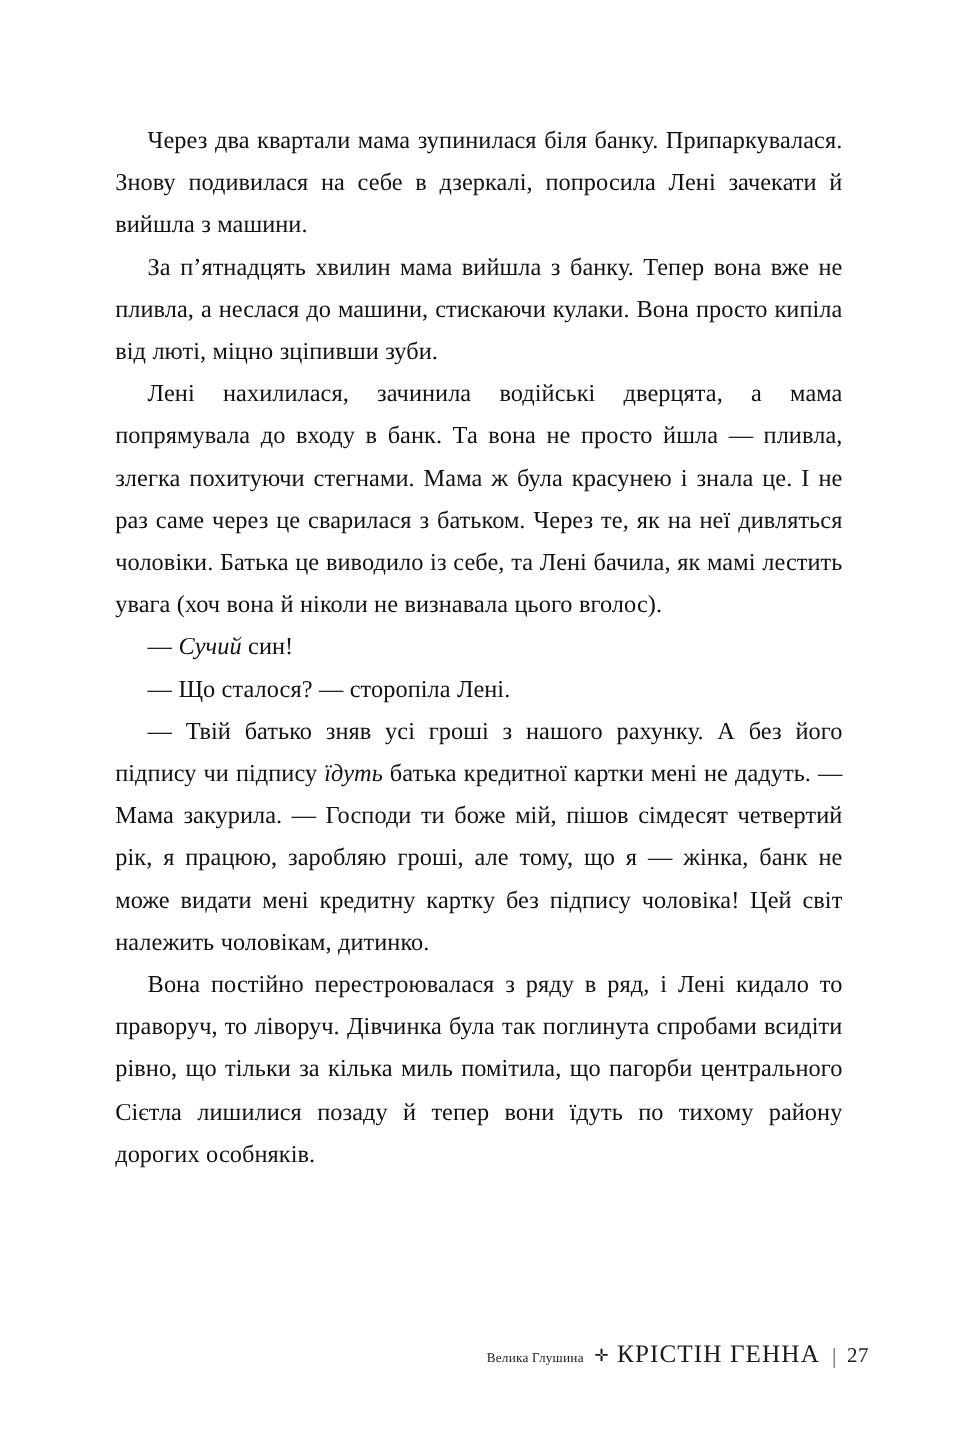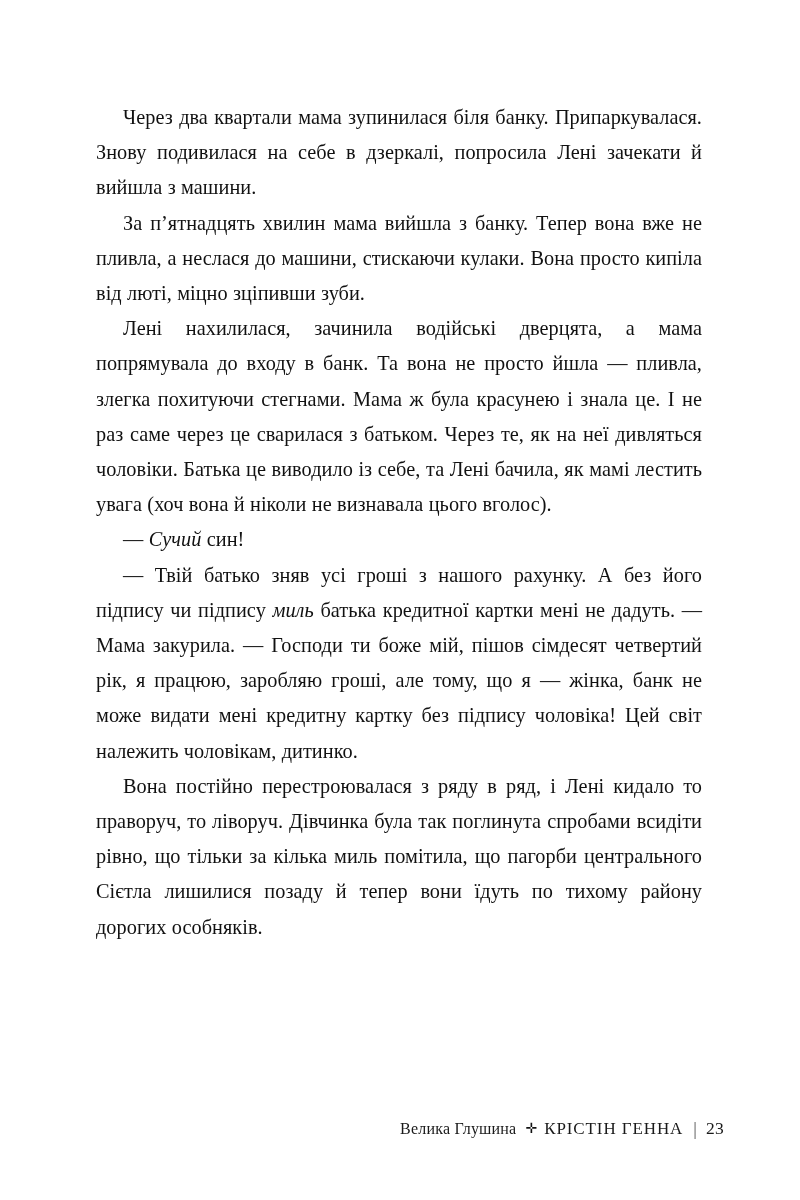--- a/index.html
+++ b/index.html
@@ -67,33 +67,33 @@
     left: 96px;
     top: 1117px;
     width: 628px;
     text-align: right;
     font-size: 16.2px;
     line-height: 22px;
     color: #1a1a1a;
     white-space: nowrap;
   }
   .footer .book-title {
-    font-size: 16px;
+    font-size: 11px;
     letter-spacing: 0.2px;
   }
   .footer .ornament {
     display: inline-block;
     margin: 0 7px 0 9px;
     font-size: 14px;
     position: relative;
     top: -1px;
     color: #111111;
   }
   .footer .author {
-    font-size: 17px;
+    font-size: 21px;
     letter-spacing: 0.9px;
   }
   .footer .sep {
     display: inline-block;
     margin: 0 9px 0 10px;
     color: #555555;
     font-size: 18px;
     position: relative;
     top: 1px;
   }
@@ -112,25 +112,26 @@
     <p class="para">Через два квартали мама зупинилася біля банку. Припаркувалася. Знову подивилася на себе в дзеркалі, попросила Лені зачекати й вийшла з машини.</p>
 
     <p class="para">За п’ятнадцять хвилин мама вийшла з банку. Тепер вона вже не пливла, а неслася до машини, стискаючи кулаки. Вона просто кипіла від люті, міцно зціпивши зуби.</p>
 
     <p class="para">Лені нахилилася, зачинила водійські дверцята, а мама попрямувала до входу в банк. Та вона не просто йшла — пливла, злегка похитуючи стегнами. Мама ж була красунею і знала це. І не раз саме через це сварилася з батьком. Через те, як на неї дивляться чоловіки. Батька це виводило із себе, та Лені бачила, як мамі лестить увага (хоч вона й ніколи не визнавала цього вголос).</p>
 
 
     <p class="para dialogue">— <em class="ital">Сучий</em> син!</p>
 
 
+    <p class="para dialogue">— Що сталося? — сторопіла Лені.</p>
 
-    <p class="para dialogue">— Твій батько зняв усі гроші з нашого рахунку. А без його підпису чи підпису <em class="ital">миль</em> батька кредитної картки мені не дадуть. — Мама закурила. — Господи ти боже мій, пішов сімдесят четвертий рік, я працюю, заробляю гроші, але тому, що я — жінка, банк не може видати мені кредитну картку без підпису чоловіка! Цей світ належить чоловікам, дитинко.</p>
+    <p class="para dialogue">— Твій батько зняв усі гроші з нашого рахунку. А без його підпису чи підпису <em class="ital">їдуть</em> батька кредитної картки мені не дадуть. — Мама закурила. — Господи ти боже мій, пішов сімдесят четвертий рік, я працюю, заробляю гроші, але тому, що я — жінка, банк не може видати мені кредитну картку без підпису чоловіка! Цей світ належить чоловікам, дитинко.</p>
 
 
     <p class="para">Вона постійно перестроювалася з ряду в ряд, і Лені кидало то праворуч, то ліворуч. Дівчинка була так поглинута спробами всидіти рівно, що тільки за кілька миль помітила, що пагорби центрального Сієтла лишилися позаду й тепер вони їдуть по тихому району дорогих особняків.</p>
 
   </div>
 
   <div class="footer">
-    <span class="book-title">Велика Глушина</span><span class="ornament">✛</span><span class="author">КРІСТІН ГЕННА</span><span class="sep">|</span><span class="page-num">23</span>
+    <span class="book-title">Велика Глушина</span><span class="ornament">✛</span><span class="author">КРІСТІН ГЕННА</span><span class="sep">|</span><span class="page-num">27</span>
   </div>
 
 </div>
 
 </body></html>

